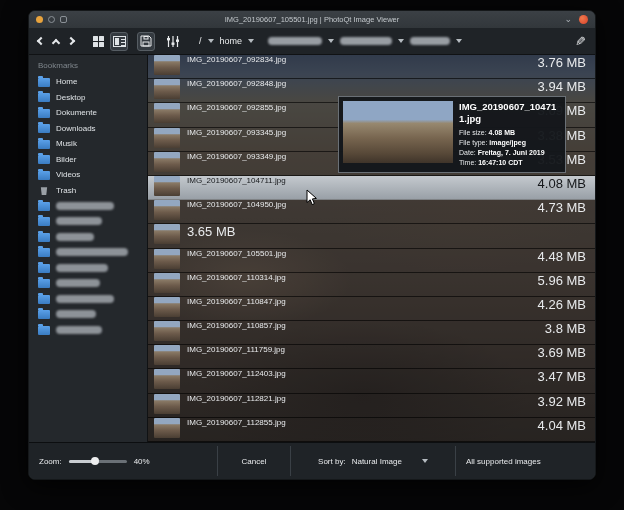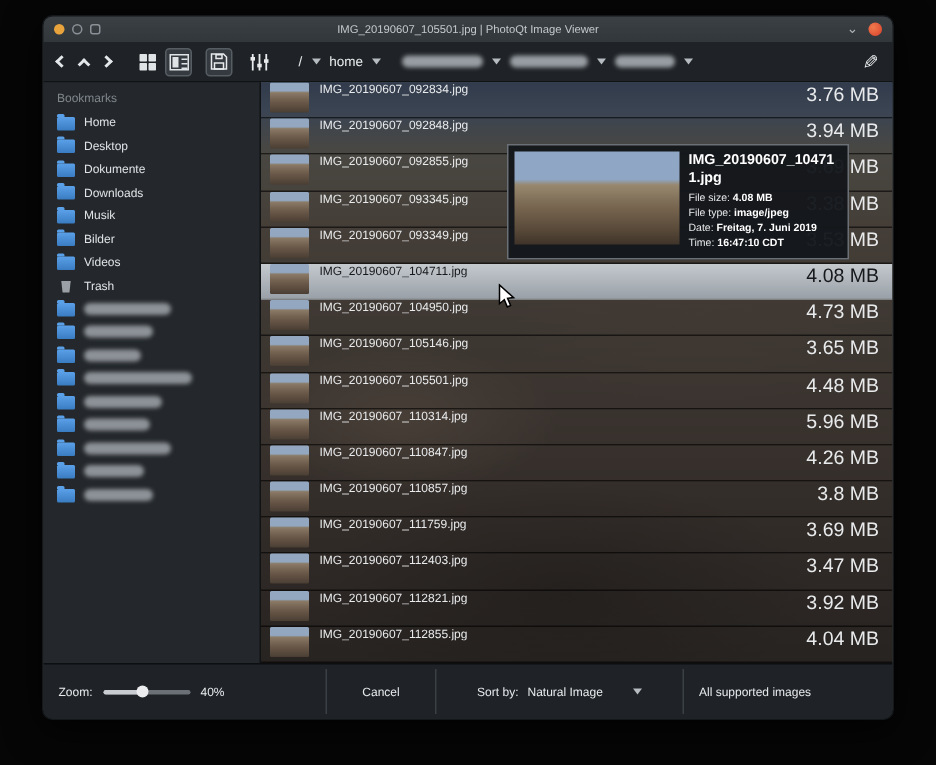--- a/index.html
+++ b/index.html
@@ -38,21 +38,21 @@
   .icon-list::after  { content:""; position:absolute; left:7px; top:2px; width:4px; height:1.5px; background:#dfe3e6; box-shadow:0 3px 0 #dfe3e6, 0 6px 0 #dfe3e6; }
   .crumbs { display:flex; align-items:center; gap:6px; margin-left:8px; }
   .crumb-txt { color:#eceeef; font-size:9px; }
   .caret-down { width:0; height:0; border-left:3px solid transparent; border-right:3px solid transparent; border-top:4px solid #b6bcc1; display:inline-block; }
   .redact { display:inline-block; height:8px; border-radius:4px; background:#8d9298; filter:blur(1.3px); }
   .crumb-redact { background:#989da3; }
   .pencil { margin-left:auto; color:#e8eaec; font-size:13px; transform:scaleX(-1); }
 
   
   .body { flex:1; display:flex; min-height:0; }
-  .sidebar { width:145px; background:#24282c; border-right:1px solid #101214; padding-top:3px; flex:none; overflow:hidden; }
+  .sidebar { width:119px; background:#24282c; border-right:1px solid #101214; padding-top:3px; flex:none; overflow:hidden; }
   .bm-header { color:#7f868c; font-size:8px; padding:3px 9px 4px; }
   .bm-item { display:flex; align-items:center; gap:6px; height:15.5px; padding:0 9px; color:#dfe3e6; font-size:8px; }
   .folder-icon { width:12px; height:9px; background:linear-gradient(180deg,#5aa0e8,#3a7cc2); border-radius:1px; position:relative; flex:none; margin-top:1px; }
   .folder-icon::before { content:""; position:absolute; top:-2px; left:0; width:5px; height:2px; background:#5aa0e8; border-radius:1px 1px 0 0; }
   .trash-icon { width:9px; height:10px; background:#9aa0a6; clip-path:polygon(15% 20%, 85% 20%, 75% 100%, 25% 100%); position:relative; flex:none; margin:0 1.5px; }
   .trash-icon::before { content:""; position:absolute; top:-2px; left:-1px; width:11px; height:2px; background:#9aa0a6; }
 
   
   .main { flex:1; position:relative; min-width:0; overflow:hidden;
     background:
@@ -280,21 +280,20 @@
       <span class="fname">IMG_20190607_104711.jpg</span>
       <span class="fsize">4.08 MB</span>
     </div>
     <div class="file-row">
       <span class="thumb"></span>
       <span class="fname">IMG_20190607_104950.jpg</span>
       <span class="fsize">4.73 MB</span>
     </div>
     <div class="file-row">
       <span class="thumb"></span>
-      <span class="fname">IMG_20190607_105146.jpg</span>
       <span class="fsize">3.65 MB</span>
     </div>
     <div class="file-row">
       <span class="thumb"></span>
       <span class="fname">IMG_20190607_105501.jpg</span>
       <span class="fsize">4.48 MB</span>
     </div>
     <div class="file-row">
       <span class="thumb"></span>
       <span class="fname">IMG_20190607_110314.jpg</span>

